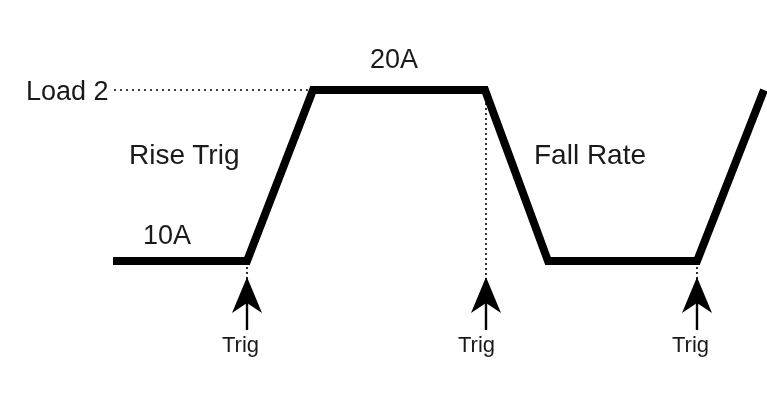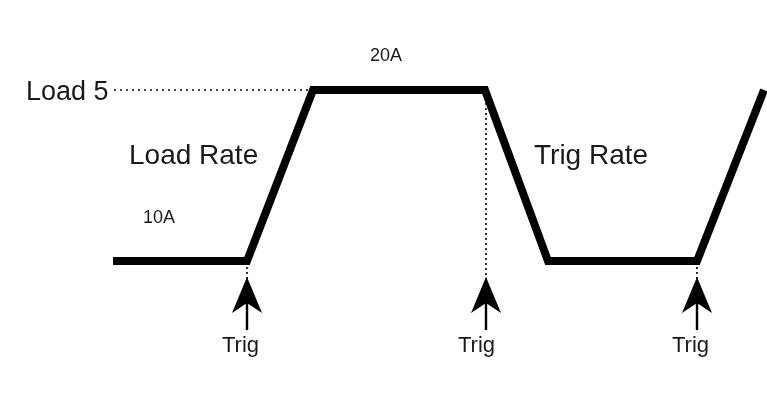--- a/index.html
+++ b/index.html
@@ -29,32 +29,32 @@
     position: absolute;
     color: #1a1a1a;
     white-space: nowrap;
     line-height: 1;
     font-family: "Liberation Sans", sans-serif;
   }
   .lbl-axis {
     font-size: 27px;
   }
   .lbl-value {
-    font-size: 18px;
+    font-size: 27px;
   }
   .lbl-rate {
     font-size: 28px;
   }
   .lbl-trig {
     font-size: 22px;
   }
   #label-load2 { left: 26px;  top: 78px; }
   #label-load1 { left: 16px;  top: 249px; }
   #label-20a   { left: 370px; top: 46px; }
-  #label-10a   { left: 143px; top: 208px; }
+  #label-10a   { left: 143px; top: 222px; }
   #label-rise  { left: 129px; top: 141px; }
   #label-fall  { left: 534px; top: 141px; }
   #label-trig-1 { left: 222px; top: 334px; }
   #label-trig-2 { left: 458px; top: 334px; }
   #label-trig-3 { left: 672px; top: 334px; }
 </style>
 </head>
 <body>
 
 <div id="stage">
@@ -79,30 +79,30 @@
       <path d="M 486 277 L 501 313 L 486 303 L 471 313 Z" fill="#000000"></path>
     </g>
 
     <g>
       <line x1="697" y1="330" x2="697" y2="292" stroke="#000000" stroke-width="2.4"></line>
       <path d="M 697 277 L 712 313 L 697 303 L 682 313 Z" fill="#000000"></path>
     </g>
 
   </svg>
 
-  <span class="lbl lbl-axis" id="label-load2">Load 5</span>
+  <span class="lbl lbl-axis" id="label-load2">Load 2</span>
 
 
   <span class="lbl lbl-value" id="label-20a">20A</span>
 
   <span class="lbl lbl-value" id="label-10a">10A</span>
 
-  <span class="lbl lbl-rate" id="label-rise">Load Rate</span>
+  <span class="lbl lbl-rate" id="label-rise">Rise Trig</span>
 
-  <span class="lbl lbl-rate" id="label-fall">Trig Rate</span>
+  <span class="lbl lbl-rate" id="label-fall">Fall Rate</span>
 
   <span class="lbl lbl-trig" id="label-trig-1">Trig</span>
 
   <span class="lbl lbl-trig" id="label-trig-2">Trig</span>
 
   <span class="lbl lbl-trig" id="label-trig-3">Trig</span>
 
 </div>
 
 </body></html>

